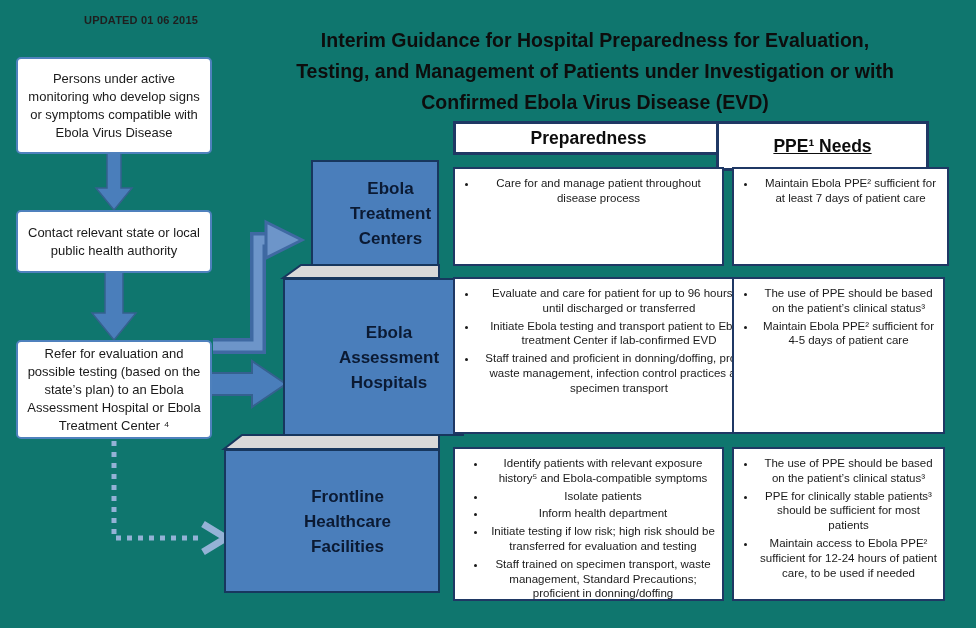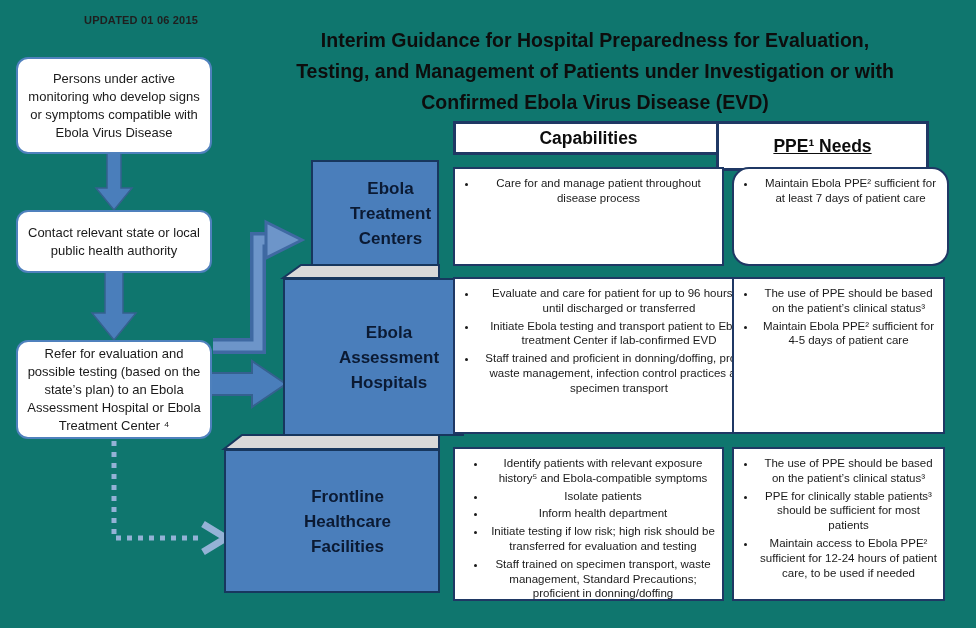--- a/index.html
+++ b/index.html
@@ -10,21 +10,21 @@
   .updated {
     position:absolute; left:84px; top:14px;
     font-size:11px; font-weight:bold; color:#1f1f1f; letter-spacing:.2px;
   }
   .title {
     position:absolute; left:238px; top:15px; width:714px;
     text-align:center; font-weight:bold; font-size:19.5px; line-height:31px; color:#0d0d0d;margin-top:10px;
   }
   .flow-box {
     position:absolute; box-sizing:border-box; background:#ffffff;
-    border:2.5px solid #4f81bd; border-radius:12px;
+    border:2.5px solid #4f81bd; border-radius:5px;
     display:flex; align-items:center; justify-content:center;
     text-align:center; font-size:13px; line-height:18px; color:#1a1a1a; padding:3px 6px;
     z-index:3;
   }
   .fac-box {
     position:absolute; box-sizing:border-box; background:#4a7ebb;
     border:2.5px solid #17375e;
     display:flex; align-items:center; justify-content:center;
     text-align:center; font-weight:bold; font-size:17px; line-height:25px; color:#0b1a33;
     z-index:3;
@@ -90,30 +90,30 @@
   </div>
 
   <div class="fac-box" style="left:283px; top:278px; width:181px; height:158px;">
     <span class="inner" style="max-width:126px;">Ebola Assessment Hospitals</span>
   </div>
 
   <div class="fac-box" style="left:224px; top:449px; width:216px; height:144px;">
     <span class="inner" style="max-width:125px;">Frontline Healthcare Facilities</span>
   </div>
 
-  <div class="hdr-cell" style="left:453px; top:121px; width:271px; height:34px;">Capabilities</div>
+  <div class="hdr-cell" style="left:453px; top:121px; width:271px; height:34px;">Preparedness</div>
 
   <div class="hdr-cell" style="left:716px; top:121px; width:213px; height:50px;text-decoration:underline;">PPE¹ Needs</div>
 
   <div class="body-cell" style="left:453px; top:167px; width:271px; height:99px;">
     <ul>
         <li>Care for and manage patient throughout disease process</li>
       </ul>
   </div>
-  <div class="body-cell" style="left:732px; top:167px; width:217px; height:99px;border-radius:17px;">
+  <div class="body-cell" style="left:732px; top:167px; width:217px; height:99px;">
     <ul>
         <li>Maintain Ebola PPE² sufficient for at least 7 days of patient care</li>
       </ul>
   </div>
 
   <div class="body-cell" style="left:453px; top:277px; width:312px; height:157px;">
     <ul>
         <li>Evaluate and care for patient for up to 96 hours or until discharged or transferred</li>
         <li>Initiate Ebola testing and transport patient to Ebola treatment Center if lab-confirmed EVD</li>
         <li>Staff trained and proficient in donning/doffing, proper waste management, infection control practices and specimen transport</li>

